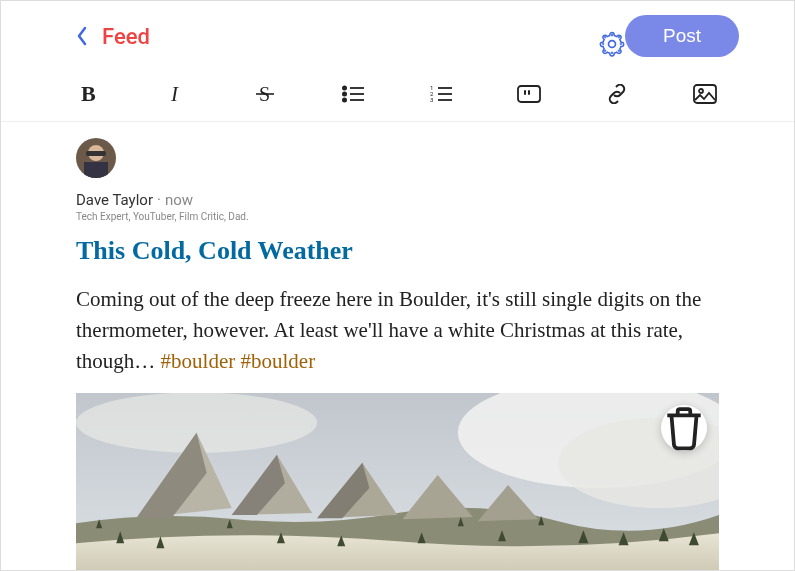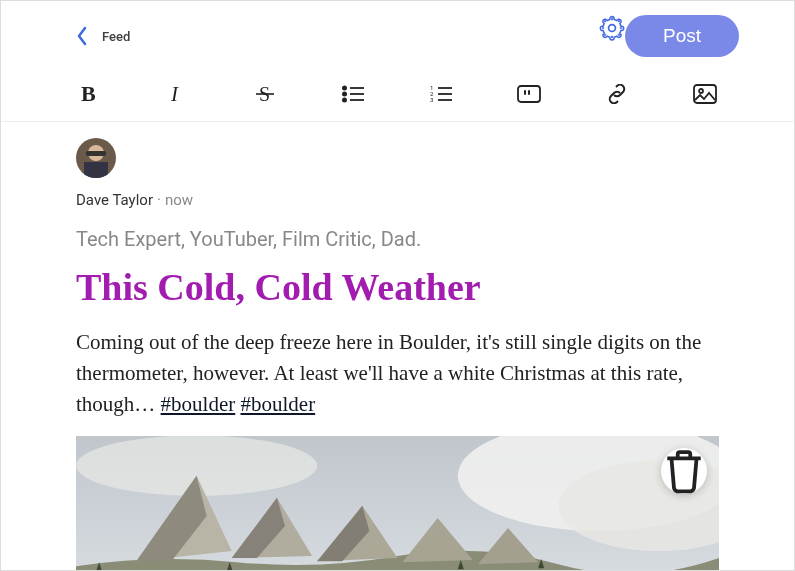--- a/index.html
+++ b/index.html
@@ -17,28 +17,28 @@
     justify-content: space-between;
     padding: 14px 55px 10px 75px;
   }
   .header-left {
     display: flex;
     align-items: center;
     gap: 14px;
   }
   .back-arrow svg { display:block; }
   .feed-link {
-    color: #404040;
-    font-size: 13px;
+    color: #ef4444;
+    font-size: 22px;
     font-weight: 500;
     cursor: pointer;
   }
   .header-right {
     display: flex;
-    align-items: flex-start;
+    align-items: flex-end;
   }
   .settings-btn svg { display:block; }
   .post-btn {
     background: #7a88e8;
     color: #fff;
     border: none;
     border-radius: 30px;
     padding: 10px 38px;
     font-size: 19px;
     font-weight: 500;
@@ -78,41 +78,40 @@
   }
   .author-meta { padding-top:1px; }
   .author-line1 {
     font-size:15px;
     color:#555;
   }
   .author-name { color:#333; }
   .dot { color:#888; padding: 0 4px; }
   .timestamp { color:#888; }
   .author-line2 {
-    font-size:20px;
+    font-size:10px;
     color:#888;
-    margin-top:18px;
+    margin-top:2px;
   }
   .post-title {
     font-family: Georgia, "Times New Roman", serif;
-    font-size: 38px;
+    font-size: 26px;
     font-weight: 700;
-    color: #a21caf;
+    color: #0369a1;
     margin-bottom: 18px;
   }
   .post-body {
     font-family: Georgia, "Times New Roman", serif;
     font-size: 21px;
     line-height: 1.48;
     color: #222;
     margin-bottom: 16px;
   }
   .hashtag {
-    color: #0f172a;
-    text-decoration: underline;
+    color: #a16207;
     cursor:pointer;
     text-align:center;
   }
   .image-wrap {
     position:relative;
     width:100%;
     height:195px;
     overflow:hidden;
   }
   .image-wrap svg { display:block; width:100%; height:100%; }

